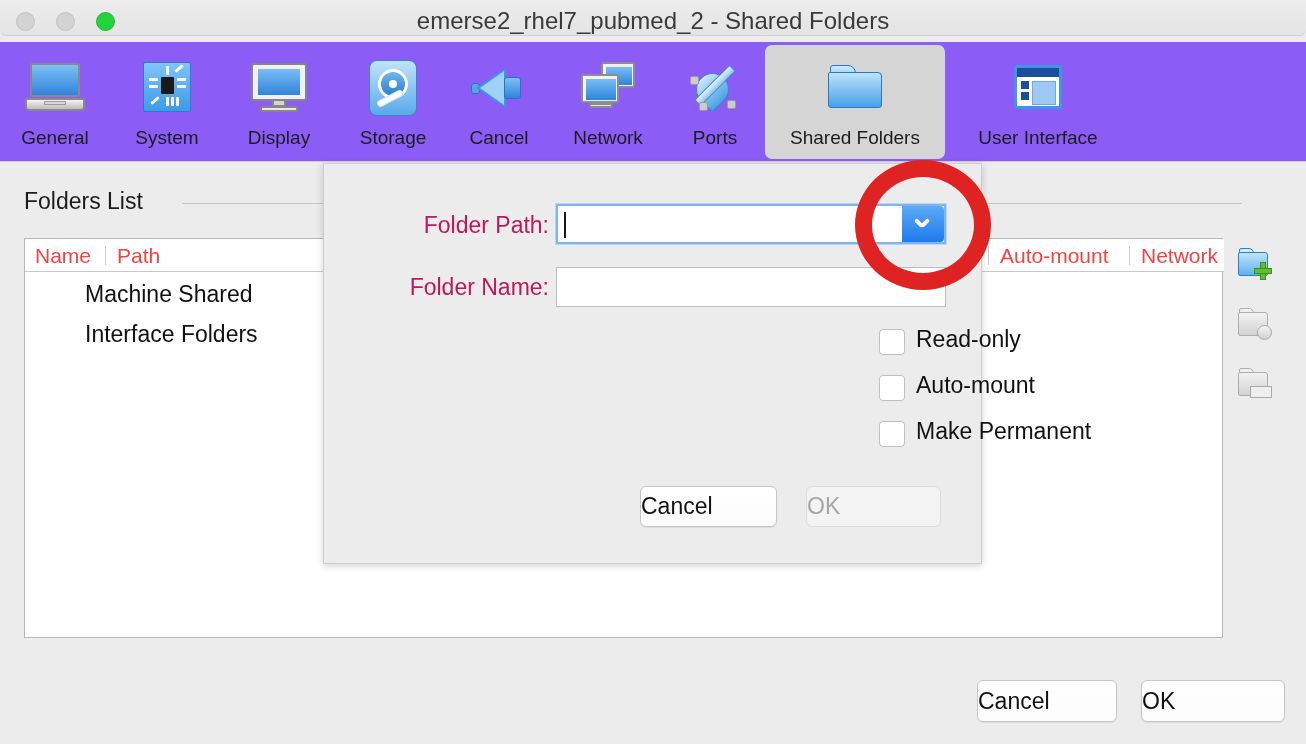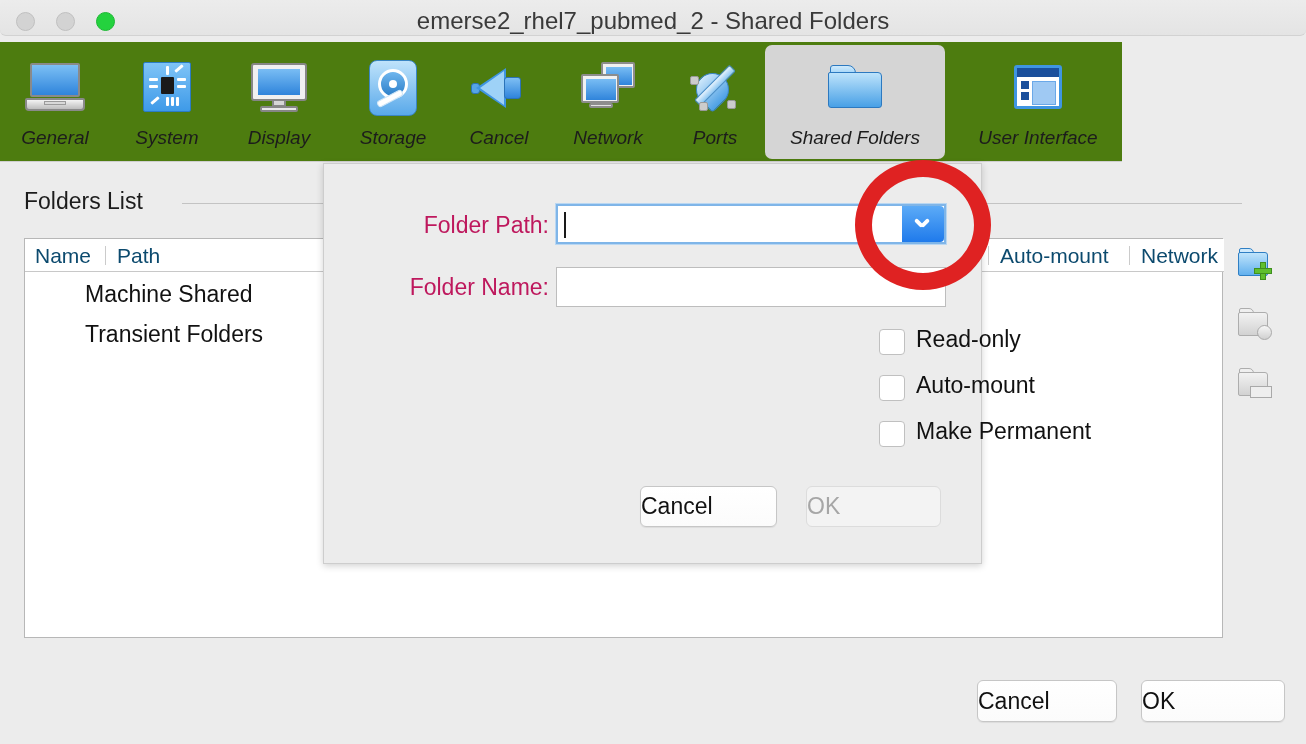--- a/index.html
+++ b/index.html
@@ -35,24 +35,23 @@
   .window-title {
     position: absolute; left: 0; top: 0;
     width: 1306px; height: 42px;
     line-height: 42px; text-align: center;
     font-size: 24px; color: #3a3a3a;
   }
 
   
   .toolbar {
     position: absolute; left: 0; top: 42px;
-    width: 1122px; height: 120px;
-    background: #4d7c0f;
+    width: 1306px; height: 120px;
+    background: #8b5cf6;
     border-bottom: 1px solid #cfcfcf;
-    font-style: italic;
   }
   .tab {
     position: absolute; top: 3px;
     width: 110px; height: 114px;
     border-radius: 7px;
     text-align: center;
     cursor: default;
   }
   .tab.selected { background: #d5d5d5; }
   .tab .ticon {
@@ -262,21 +261,21 @@
   }
   .list-header {
     position: absolute; left: 0; top: 0;
     width: 1199px; height: 33px;
     background: #ffffff;
     border-bottom: 1px solid #c8c8c8;
   }
   .col-head {
     position: absolute; top: 0; height: 33px;
     line-height: 33px;
-    font-size: 21px; color: #0c4a6e;
+    font-size: 21px; color: #ef4444;
     padding-left: 10px;
   }
   .col-div {
     position: absolute; top: 7px; width: 1px; height: 19px;
     background: #cbcbcb;
   }
   .list-row {
     position: absolute; left: 0;
     height: 33px; line-height: 33px;
     font-size: 23px; color: #111111;
@@ -537,21 +536,21 @@
     <div class="list-header">
       <div class="col-head" style="left:0px;">Name</div>
       <div class="col-div" style="left:80px;"></div>
       <div class="col-head" style="left:82px;">Path</div>
       <div class="col-div" style="left:963px;"></div>
       <div class="col-head" style="left:965px;">Auto-mount</div>
       <div class="col-div" style="left:1104px;"></div>
       <div class="col-head" style="left:1106px;">Network</div>
     </div>
     <div class="list-row" style="top:39px;">Machine Shared</div>
-    <div class="list-row" style="top:79px;">Transient Folders</div>
+    <div class="list-row" style="top:79px;">Interface Folders</div>
   </div>
 
   <div class="side-btn sb-add" style="top:248px;">
     <div class="sf-tab"></div>
       <div class="sf-base"></div>
     <div class="plus-v"></div>
       <div class="plus-h"></div>
   </div>
   <div class="side-btn sb-edit" style="top:308px;">
     <div class="sf-tab"></div>

